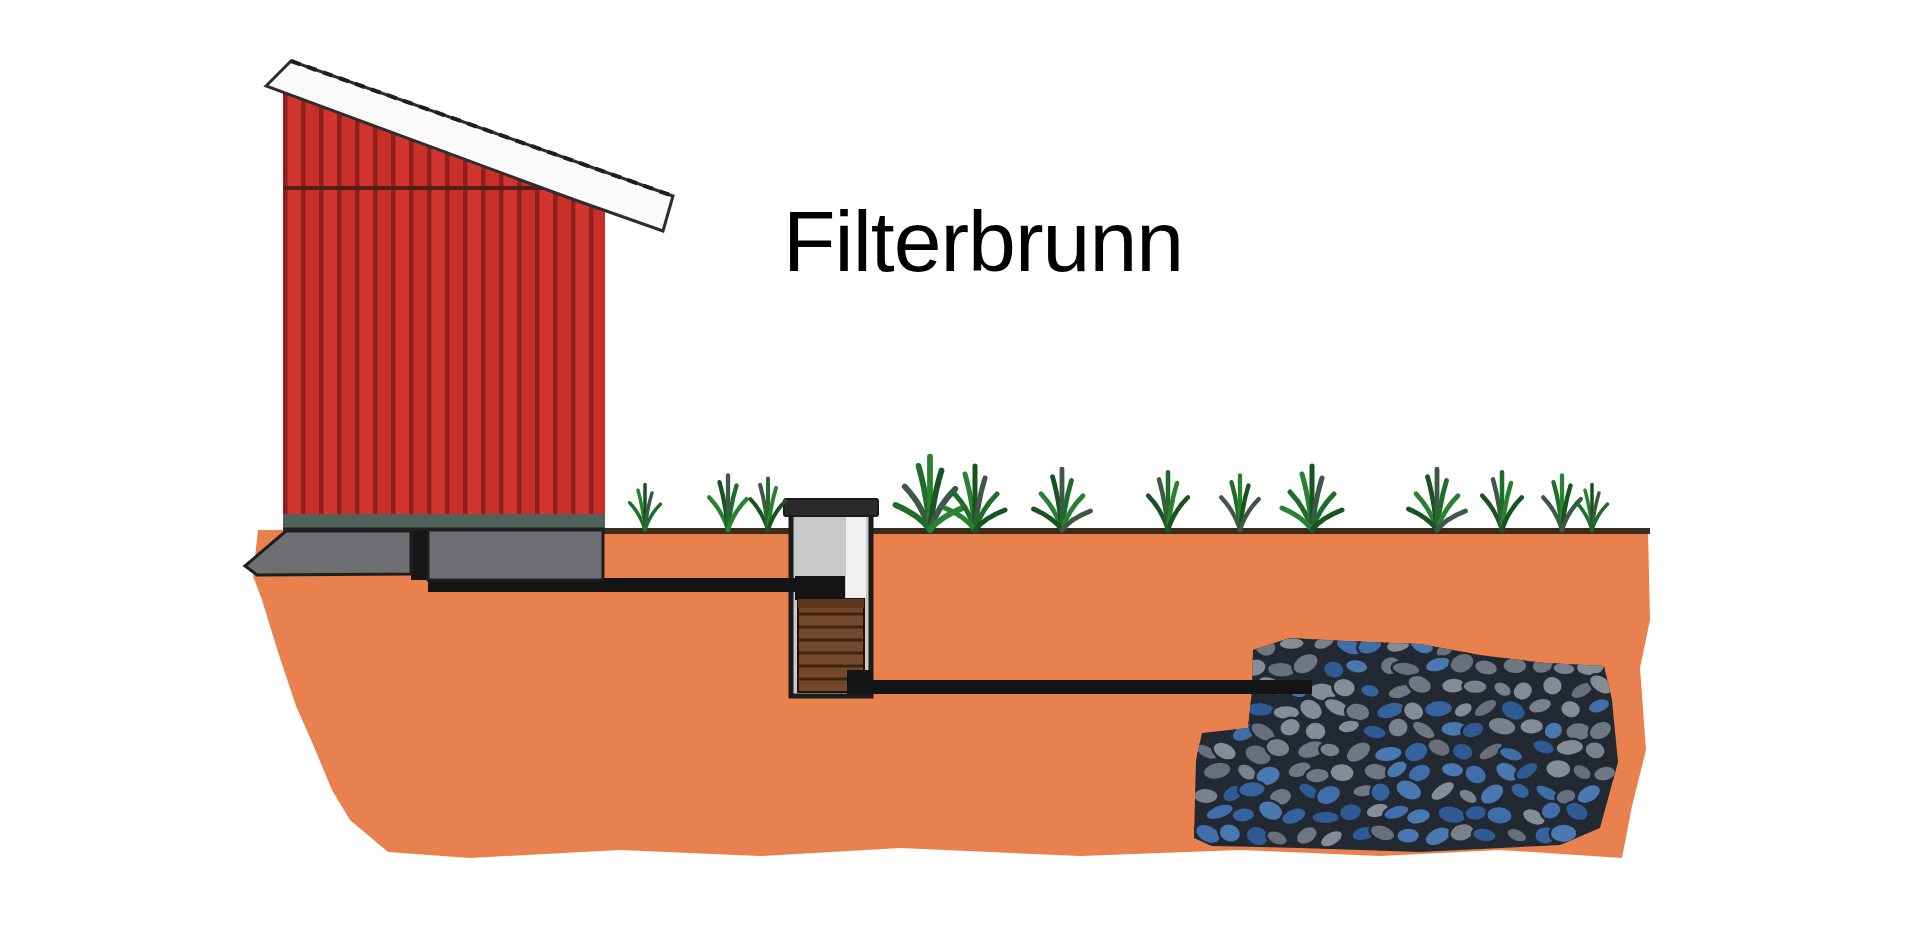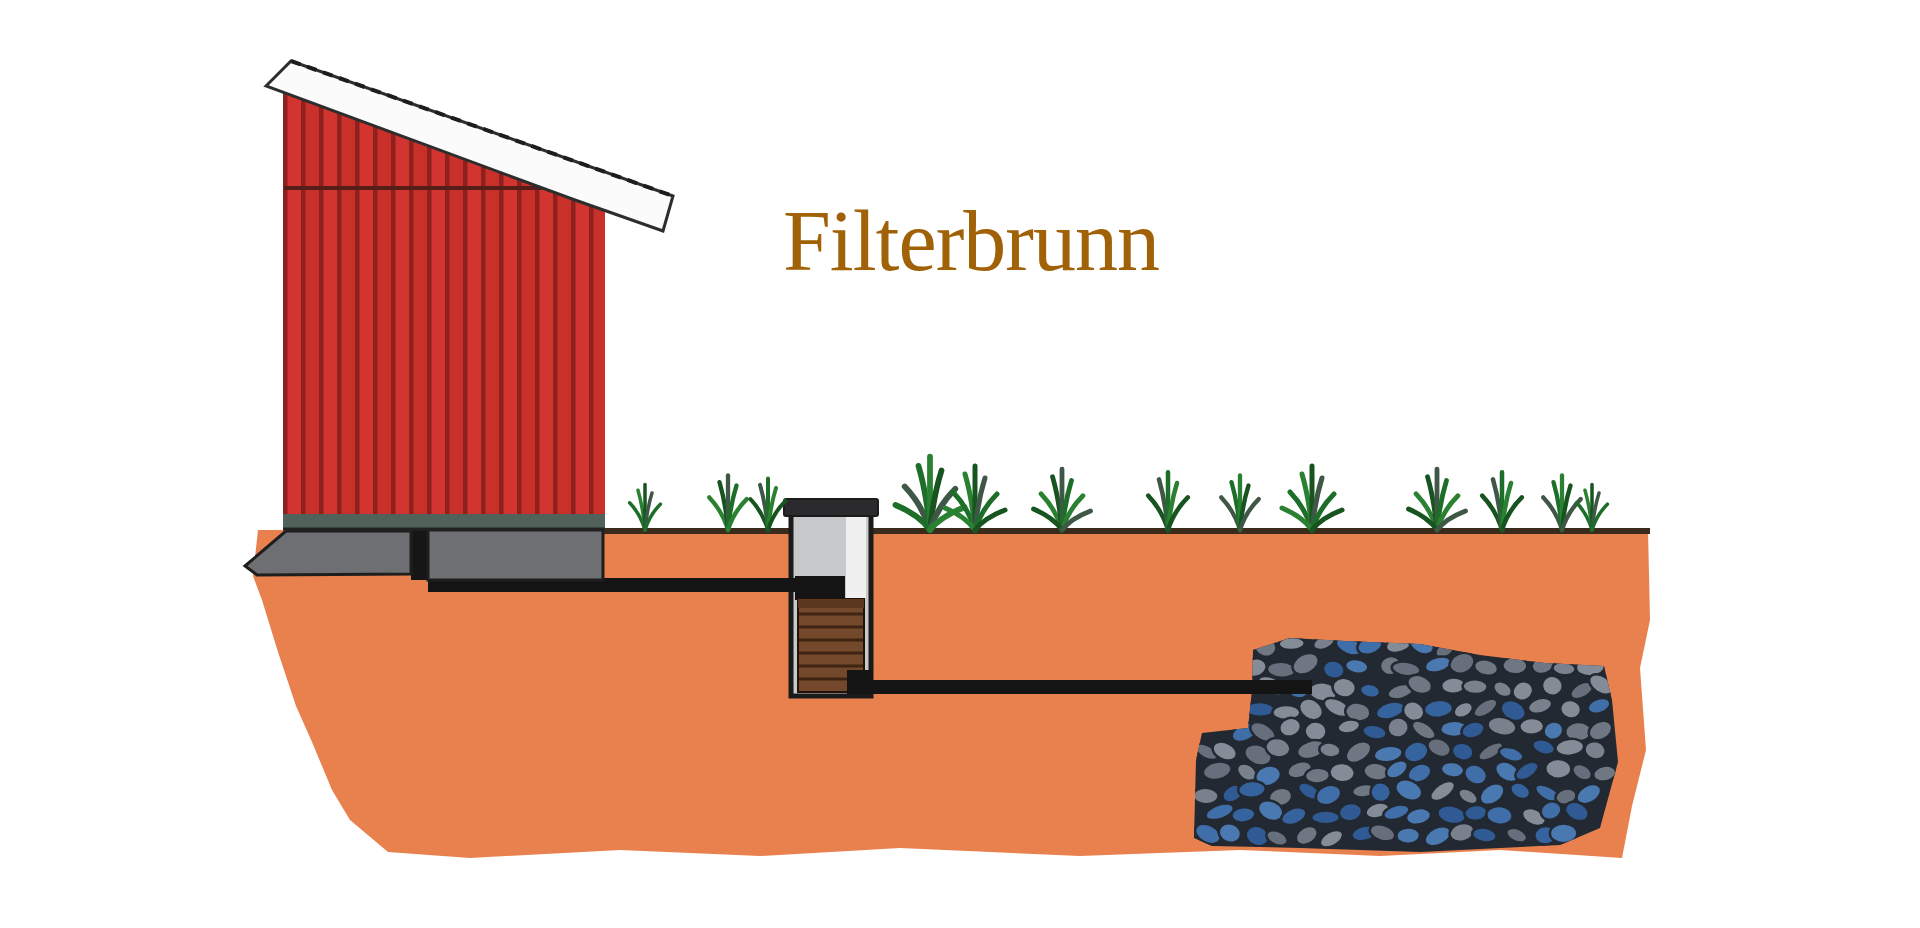--- a/index.html
+++ b/index.html
@@ -1,21 +1,21 @@
 <!DOCTYPE html>
 <html><head>
 <meta charset="utf-8">
 <style>
   html,body{margin:0;padding:0;background:#ffffff;}
   .stage{position:relative;width:1920px;height:928px;background:#ffffff;overflow:hidden;
          font-family:"Liberation Sans", sans-serif;}
   .stage svg{position:absolute;left:0;top:0;}
   .diagram-title{position:absolute;left:783px;top:196px;font-size:86px;line-height:1.05;
-                 letter-spacing:-1px;color:#a16207;white-space:nowrap;
-                 font-family:Liberation Serif, serif;}
+                 letter-spacing:-1px;color:#000000;white-space:nowrap;
+                 font-family:Liberation Sans, sans-serif;}
 </style>
 </head>
 <body>
 
 <div class="stage">
   <svg id="scene" width="1920" height="928" viewBox="0 0 1920 928">
       <defs>
         <clipPath id="pileClip">
           <polygon points="1253,650 1290,638 1345,641 1420,644 1480,655 1545,663 1604,666 1612,700 1618,762 1600,828 1560,845 1420,852 1300,848 1212,846 1194,838 1196,760 1202,733 1248,728 1252,690"></polygon>
         </clipPath>

